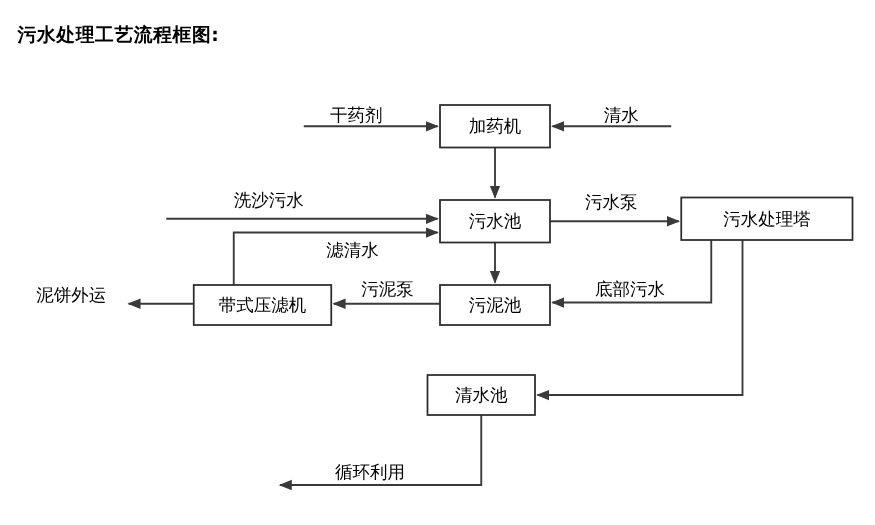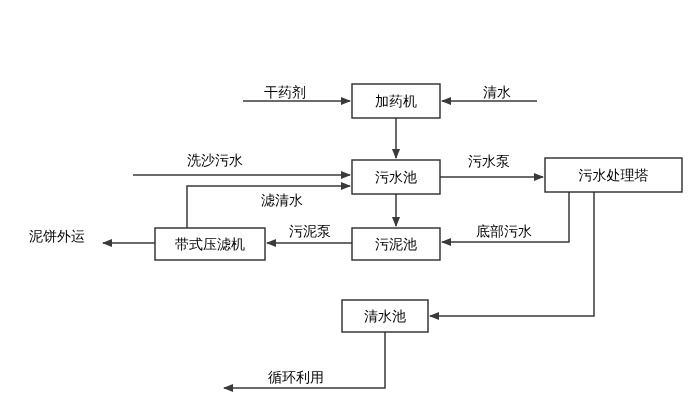--- a/index.html
+++ b/index.html
@@ -60,20 +60,21 @@
     font-size: 14px;
     fill: #000000;
     text-anchor: middle;
   }
 </style>
 </head>
 <body>
 
 <div id="page">
 
+  <div id="title">污水处理工艺流程框图:</div>
 
   <svg id="flow" viewBox="0 0 700 420">
     <defs>
       <marker id="arrow" viewBox="0 0 10 10" refX="9" refY="5" markerWidth="7" markerHeight="7" orient="auto-start-reverse">
         <path d="M 0 1 L 10 5 L 0 9 z" fill="#3a3a3a"></path>
       </marker>
     </defs>
 
     <path class="edge" d="M 243 101 L 350 101" marker-end="url(#arrow)"></path>
 

